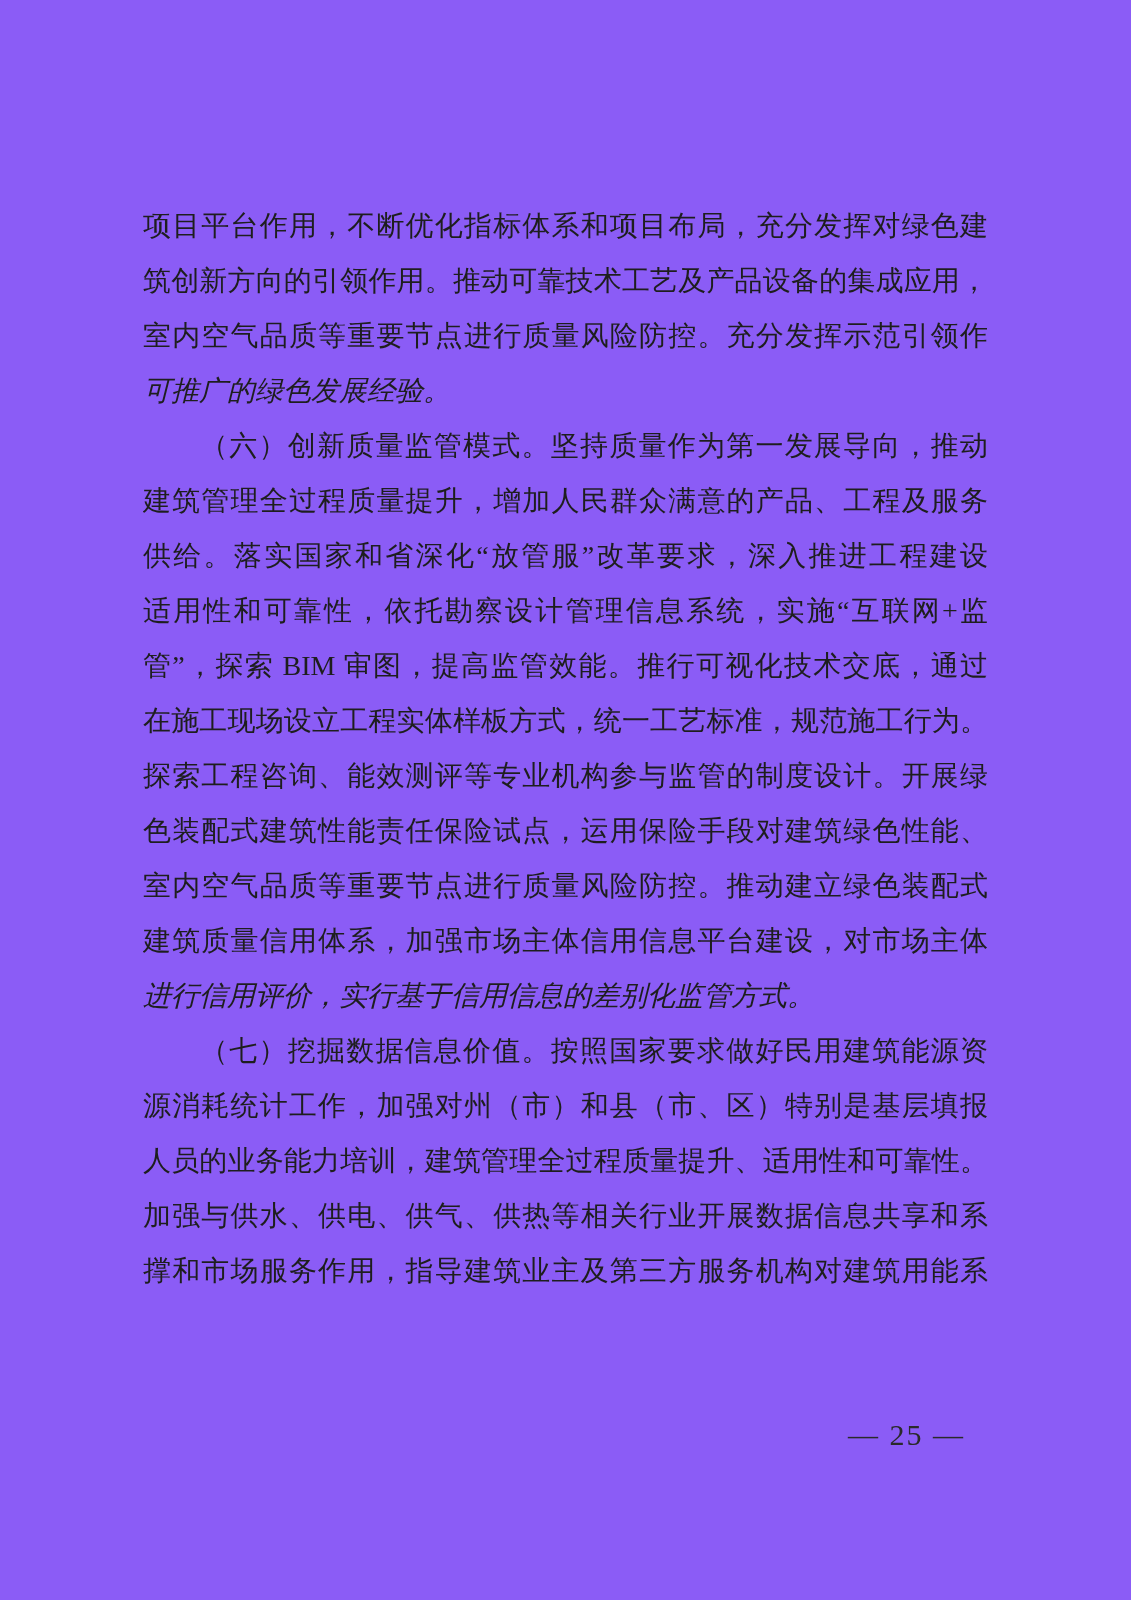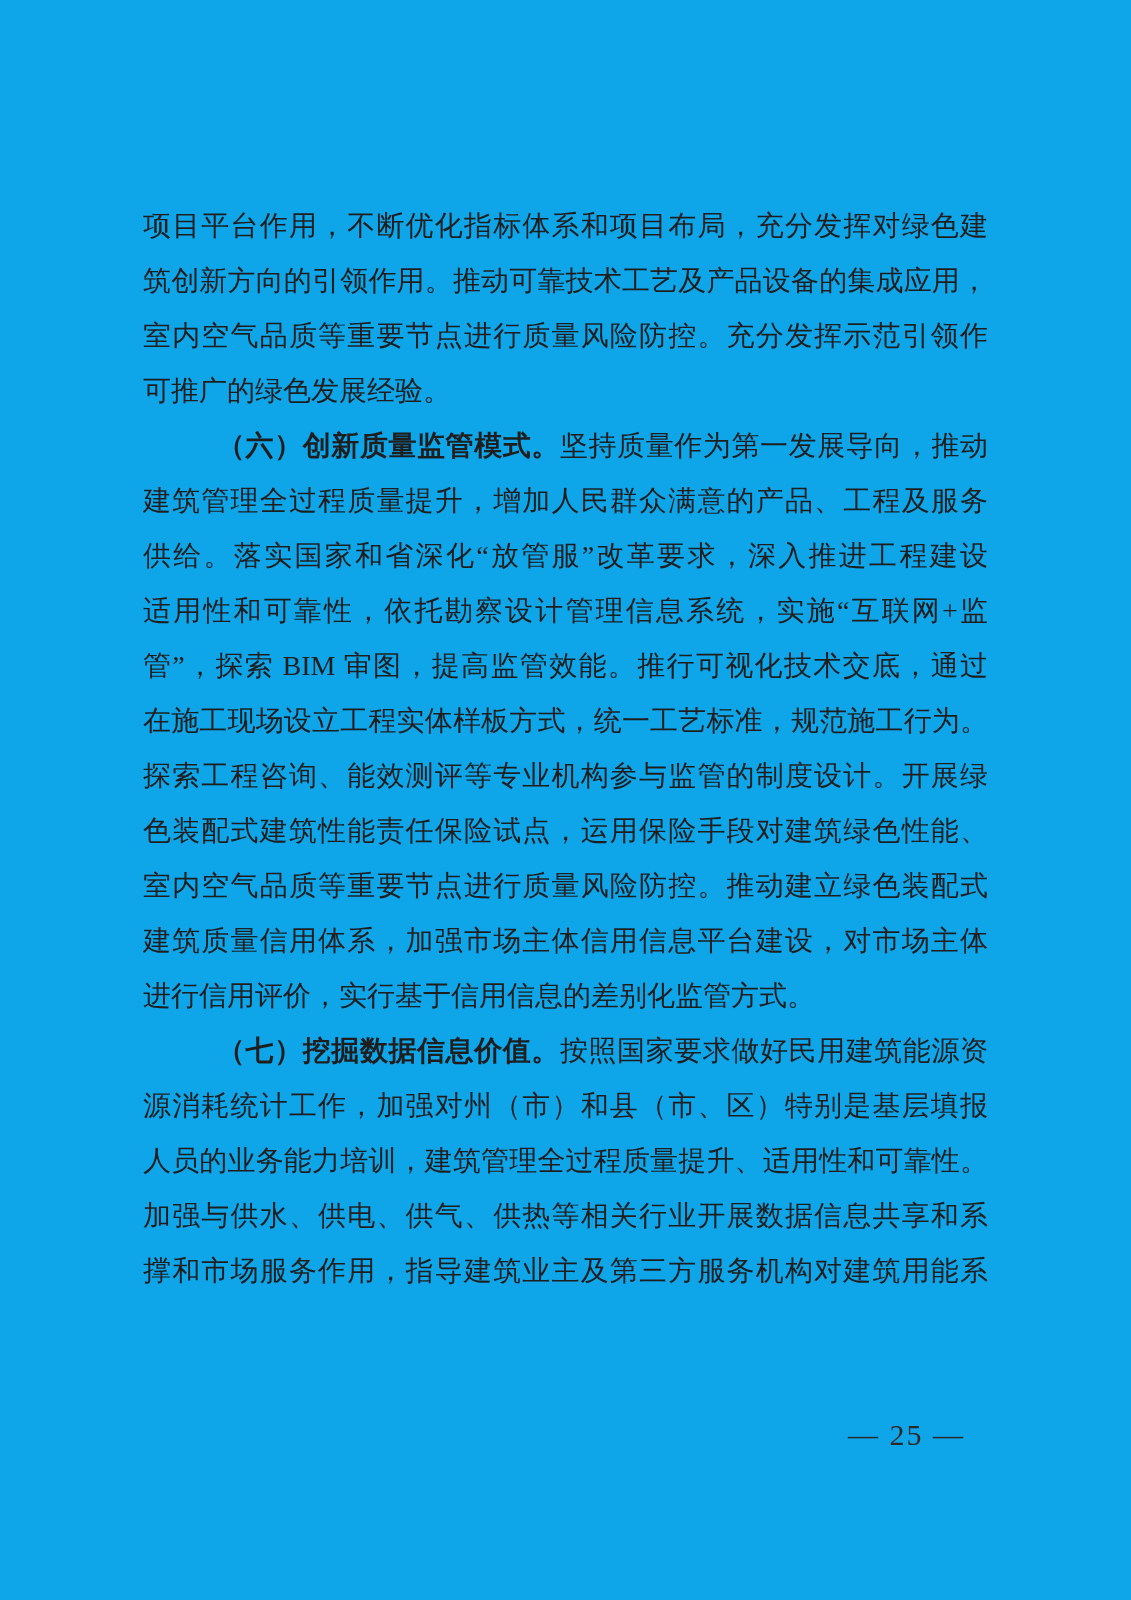--- a/index.html
+++ b/index.html
@@ -4,21 +4,21 @@
 <style>
   html, body {
     margin: 0;
     padding: 0;
     background: #e8e8e8;
   }
   .page {
     position: relative;
     width: 1131px;
     height: 1600px;
-    background: #0ea5e9;
+    background: #8b5cf6;
     font-family: "Liberation Serif", "DejaVu Serif", serif;
     color: #1e1e1e;
     overflow: hidden;
     margin: 0 auto;
   }
   .text-area {
     position: absolute;
     left: 143px;
     top: 198px;
     width: 845px;
@@ -29,27 +29,27 @@
     line-height: 55px;
     font-size: 28px;
     text-align: justify;
     text-align-last: justify;
     text-justify: inter-character;
     white-space: nowrap;
     overflow: hidden;
   }
   .line.para-end {
     text-align-last: left;
+    font-style: italic;
   }
   .line.indent {
     padding-left: 57px;
   }
   .heading {
-    font-weight: bold;
-    margin-left: 17px;
+    font-weight: normal;
   }
   .page-number {
     position: absolute;
     top: 1414px;
     right: 166px;
     height: 42px;
     line-height: 42px;
     font-size: 30px;
     color: #2a2a2a;
     letter-spacing: 2px;

